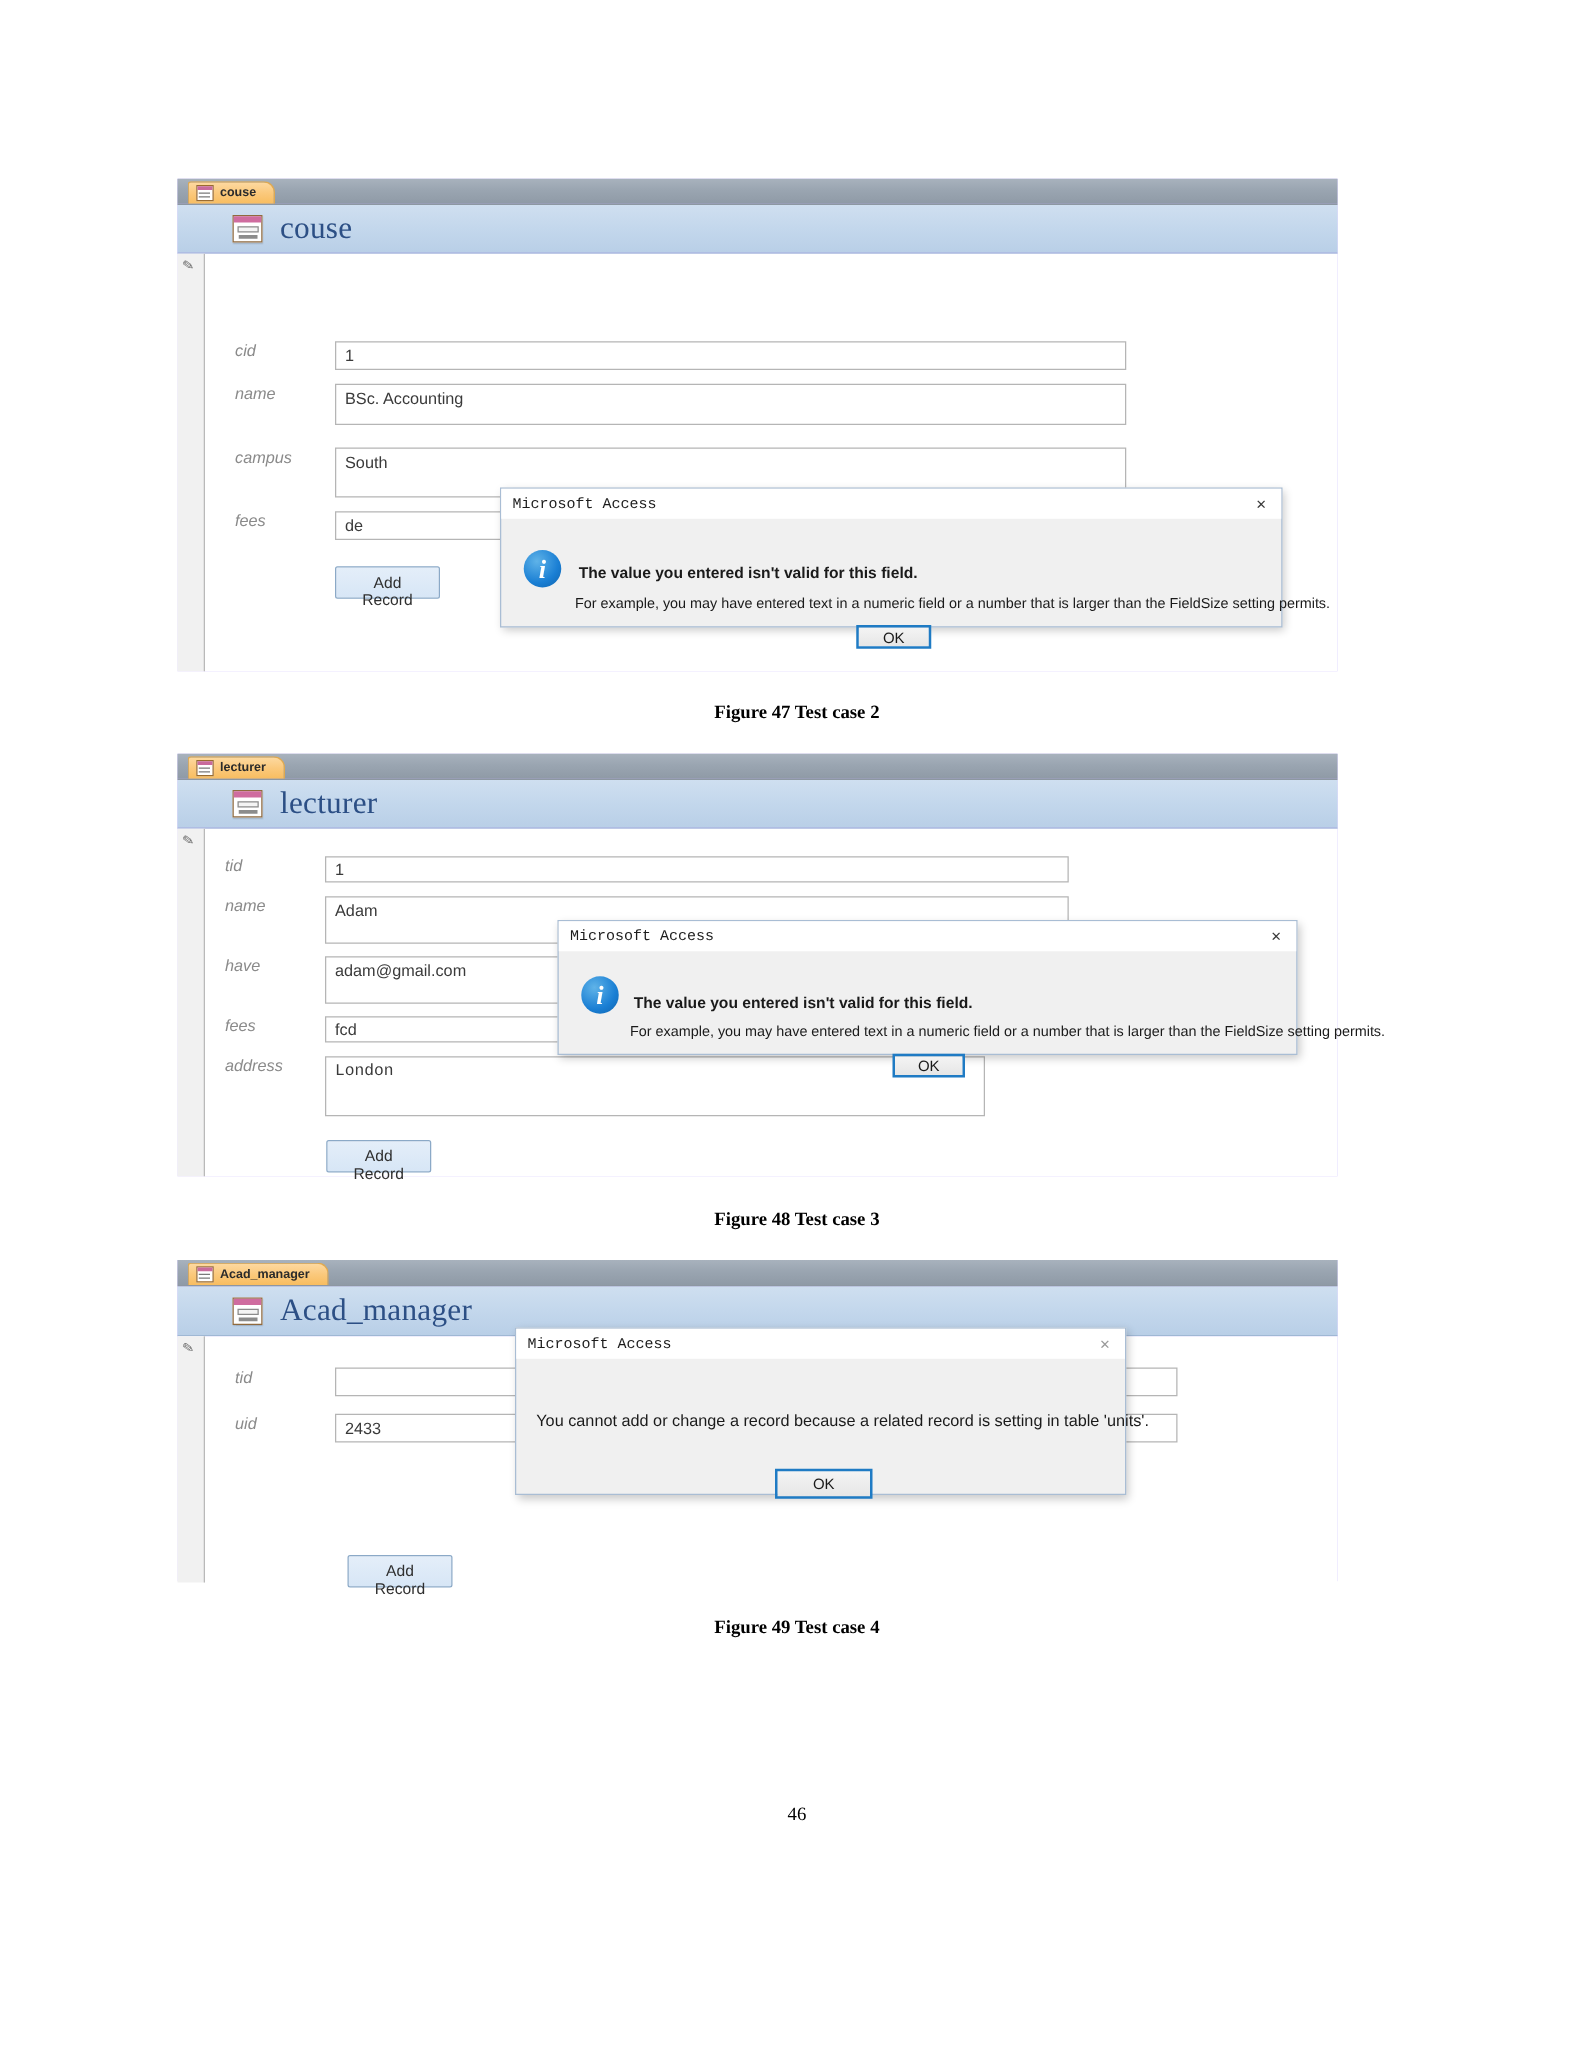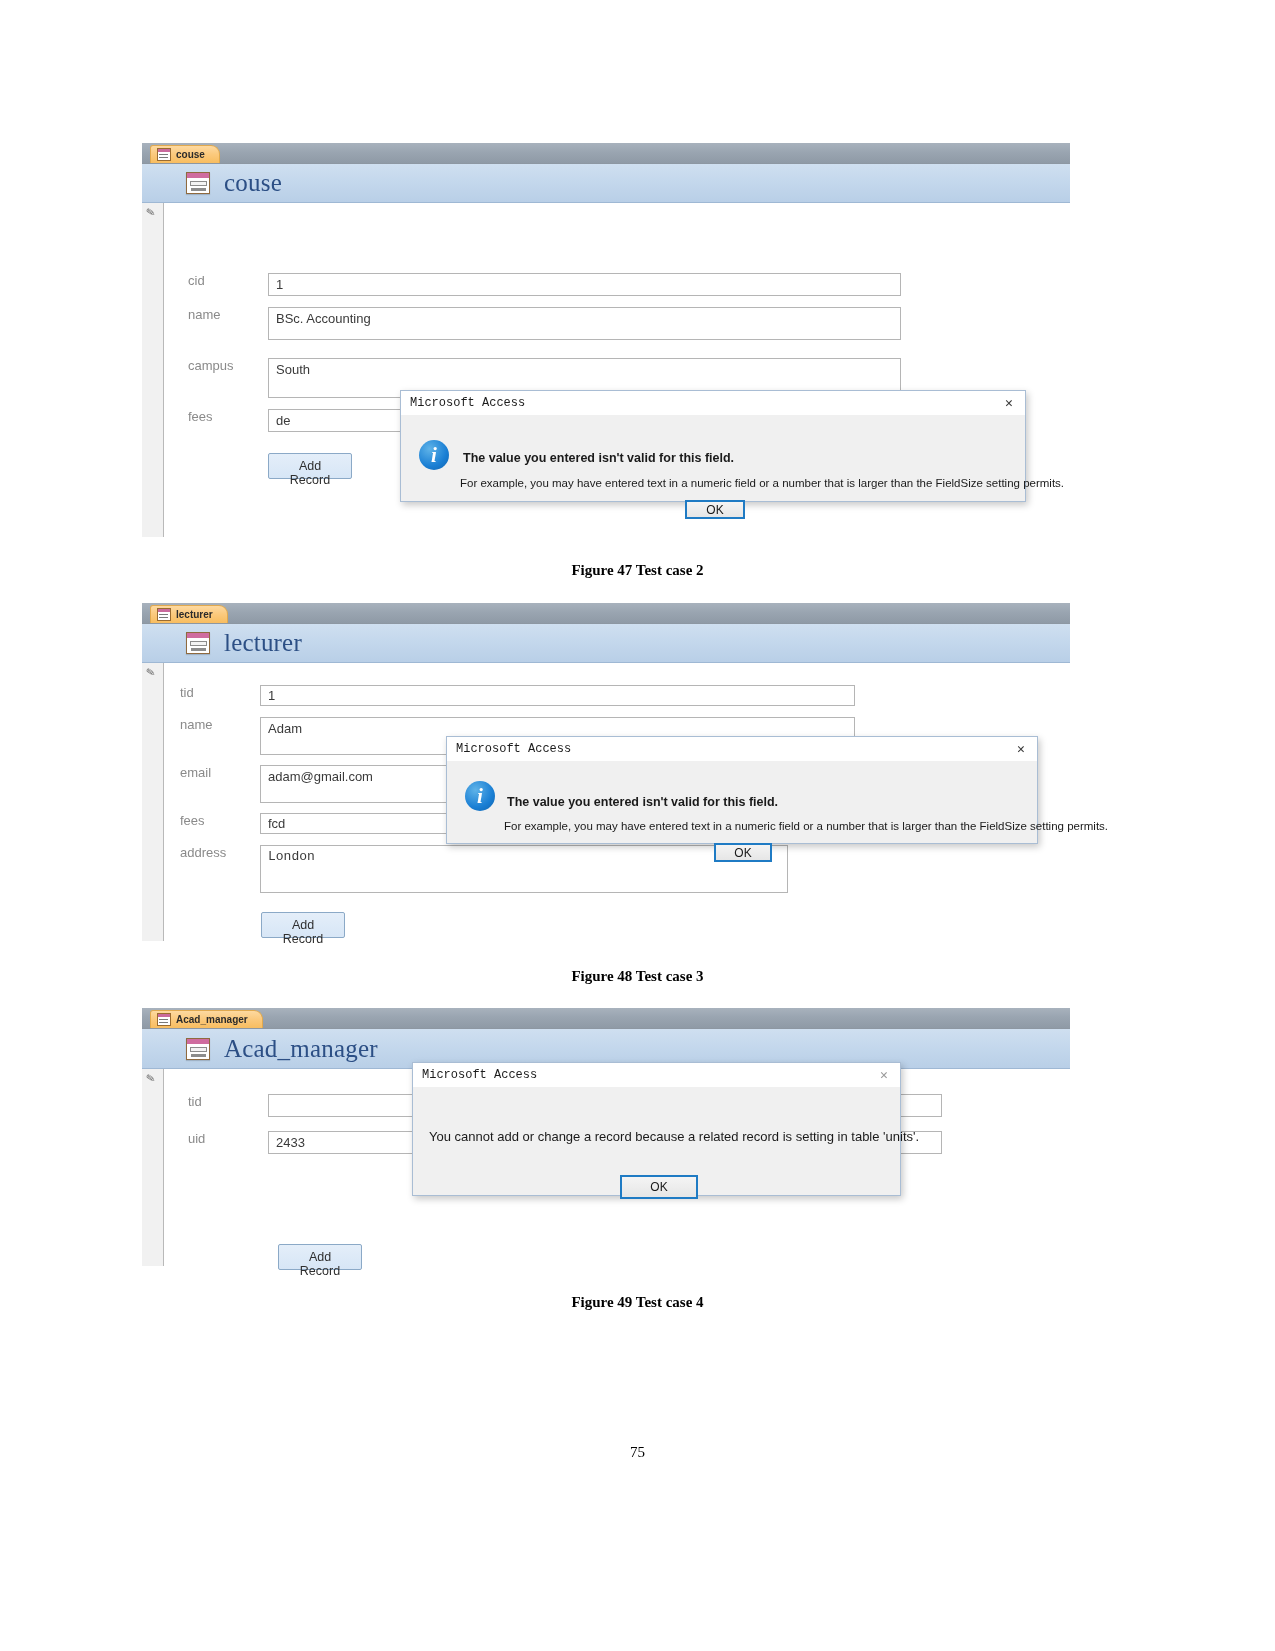--- a/index.html
+++ b/index.html
@@ -129,20 +129,21 @@
 
   .field-row {
     position: absolute;
     display: flex;
     align-items: flex-start;
   }
   .field-label {
     font-size: 13px;
     color: #8a8a8a;
     font-family: "Liberation Sans", sans-serif;
+    font-style: italic;
   }
   .field-input {
     box-sizing: border-box;
     border: 1px solid #b5b5b5;
     background: #ffffff;
     font-size: 13px;
     color: #3a3a3a;
     padding: 3px 7px;
     font-family: "Liberation Sans", sans-serif;
   }
@@ -344,21 +345,21 @@
       <span class="field-label" style="width:80px;">tid</span>
       <input class="field-input" style="width: 595px; height: 21px;" readonly="" value="1">
     </div>
 
     <div class="field-row" style="left:38px; top:54px; width:760px;">
       <span class="field-label" style="width:80px;">name</span>
       <textarea class="field-input" style="width: 595px; height: 38px; resize: none;" readonly="">Adam</textarea>
     </div>
 
     <div class="field-row" style="left:38px; top:102px; width:760px;">
-      <span class="field-label" style="width:80px;">email</span>
+      <span class="field-label" style="width:80px;">have</span>
       <textarea class="field-input" style="width: 595px; height: 38px; resize: none;" readonly="">adam@gmail.com</textarea>
     </div>
 
     <div class="field-row" style="left:38px; top:150px; width:760px;">
       <span class="field-label" style="width:80px;">fees</span>
       <input class="field-input" style="width: 595px; height: 21px;" readonly="" value="fcd">
     </div>
 
     <div class="field-row" style="left:38px; top:182px; width:760px;">
       <span class="field-label" style="width:80px;">address</span>
@@ -423,13 +424,13 @@
     <span class="dlg-close" style="color:#9a9a9a;">✕</span>
   </div>
   <div class="dlg-body" style="height:109px;">
     <span class="dlg-plain-text" style="left:16px; top:42px;">You cannot add or change a record because a related record is setting in table 'units'.</span>
     <div class="btn-ok" style="left:207px; top:88px; width:78px; height:24px;">OK</div>
   </div>
 </div>
 
 <div class="figure-caption" style="left:0; top:1294px;">Figure 49 Test case 4</div>
 
-<div class="page-number" style="left:0; top:1444px;">75</div>
+<div class="page-number" style="left:0; top:1444px;">46</div>
 
 </body></html>

